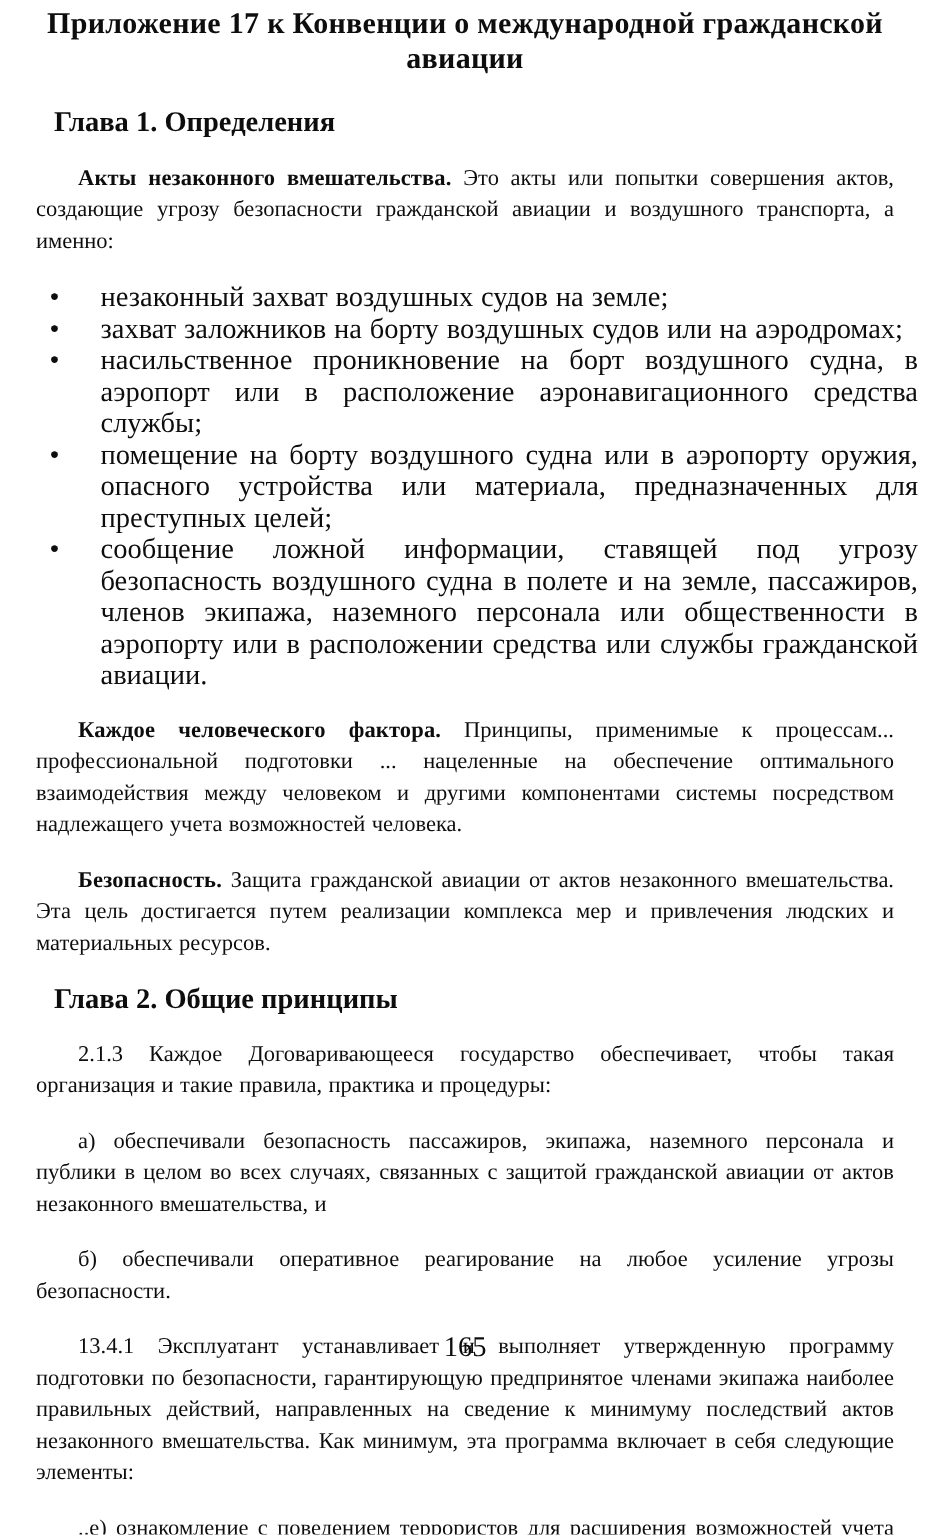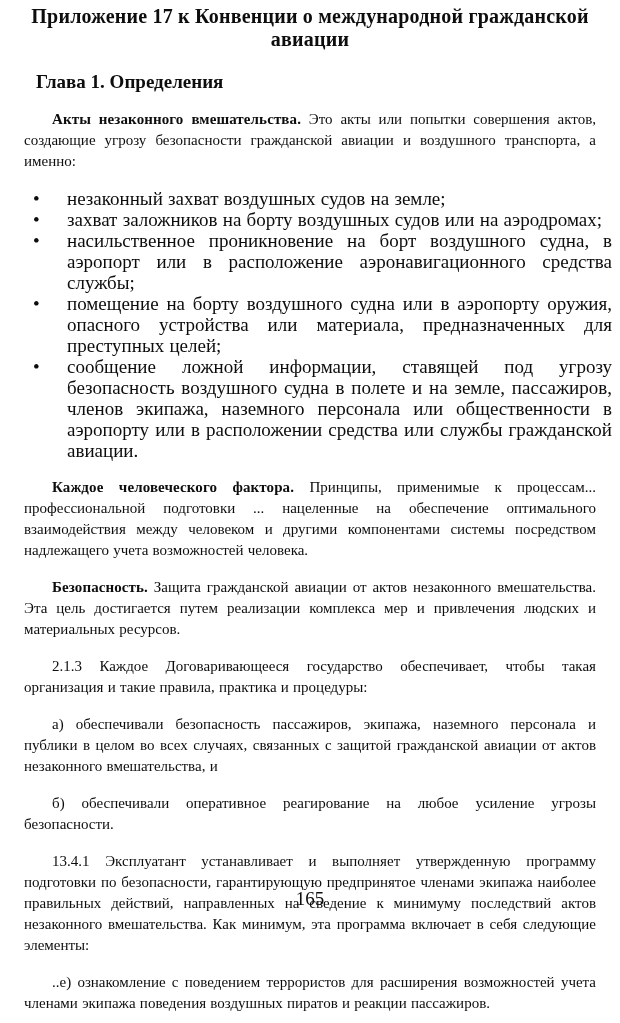--- a/index.html
+++ b/index.html
@@ -82,20 +82,21 @@
       <p class="para"><strong>Акты незаконного вмешательства.</strong> <span>Это акты или попытки совершения актов, создающие угрозу безопасности гражданской авиации и воздушного транспорта, а именно:</span></p>
       <ul class="bullet-list">
         <li>незаконный захват воздушных судов на земле;</li>
         <li>захват заложников на борту воздушных судов или на аэродромах;</li>
         <li>насильственное проникновение на борт воздушного судна, в аэропорт или в расположение аэронавигационного средства службы;</li>
         <li>помещение на борту воздушного судна или в аэропорту оружия, опасного устройства или материала, предназначенных для преступных целей;</li>
         <li>сообщение ложной информации, ставящей под угрозу безопасность воздушного судна в полете и на земле, пассажиров, членов экипажа, наземного персонала или общественности в аэропорту или в расположении средства или службы гражданской авиации.</li>
       </ul>
       <p class="para"><strong>Каждое человеческого фактора.</strong> <span>Принципы, применимые к процессам... профессиональной подготовки ... нацеленные на обеспечение оптимального взаимодействия между человеком и другими компонентами системы посредством надлежащего учета возможностей человека.</span></p>
       <p class="para"><strong>Безопасность.</strong> <span>Защита гражданской авиации от актов незаконного вмешательства. Эта цель достигается путем реализации комплекса мер и привлечения людских и материальных ресурсов.</span></p>
+      <h2 class="chapter-heading">Глава 2. Общие принципы</h2>
       <p class="para"><span>2.1.3 Каждое Договаривающееся государство обеспечивает, чтобы такая организация и такие правила, практика и процедуры:</span></p>
       <p class="para"><span>а) обеспечивали безопасность пассажиров, экипажа, наземного персонала и публики в целом во всех случаях, связанных с защитой гражданской авиации от актов незаконного вмешательства, и</span></p>
       <p class="para"><span>б) обеспечивали оперативное реагирование на любое усиление угрозы безопасности.</span></p>
       <p class="para"><span>13.4.1 Эксплуатант устанавливает и выполняет утвержденную программу подготовки по безопасности, гарантирующую предпринятое членами экипажа наиболее правильных действий, направленных на сведение к минимуму последствий актов незаконного вмешательства. Как минимум, эта программа включает в себя следующие элементы:</span></p>
       <p class="para"><span>..е) ознакомление с поведением террористов для расширения возможностей учета членами экипажа поведения воздушных пиратов и реакции пассажиров.</span></p>
     </div>
 
   <div class="page-number">165</div>
 </div>
 

